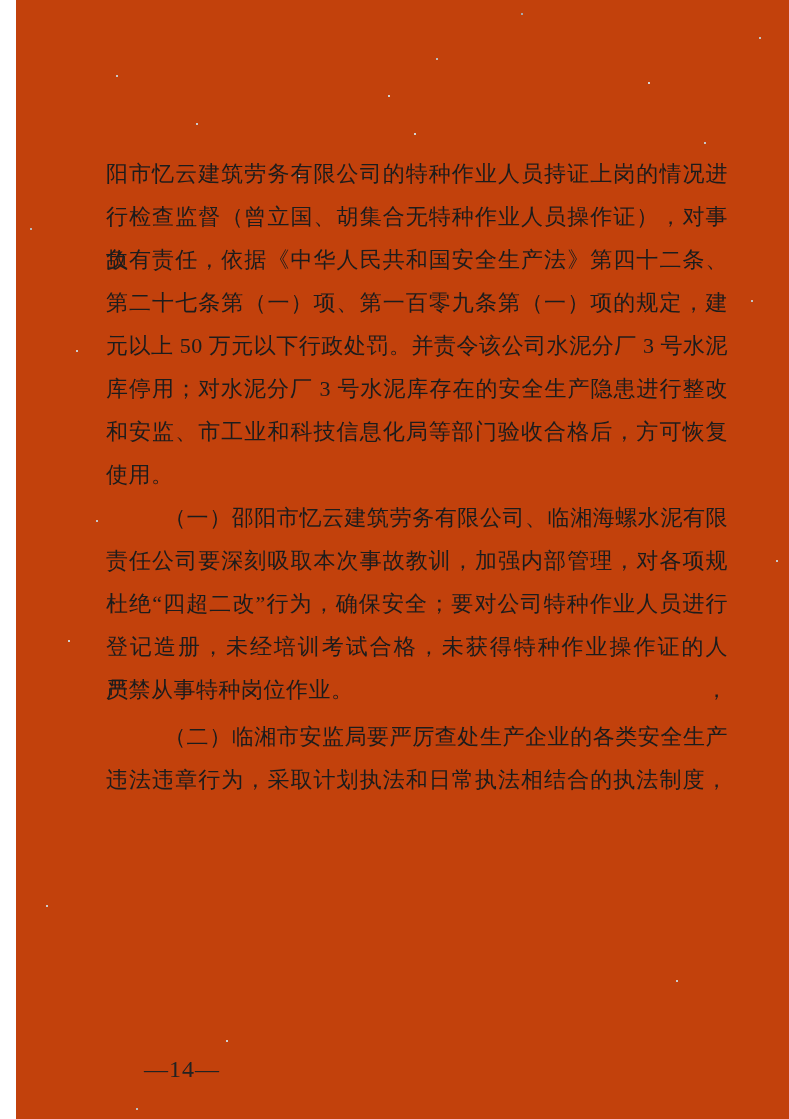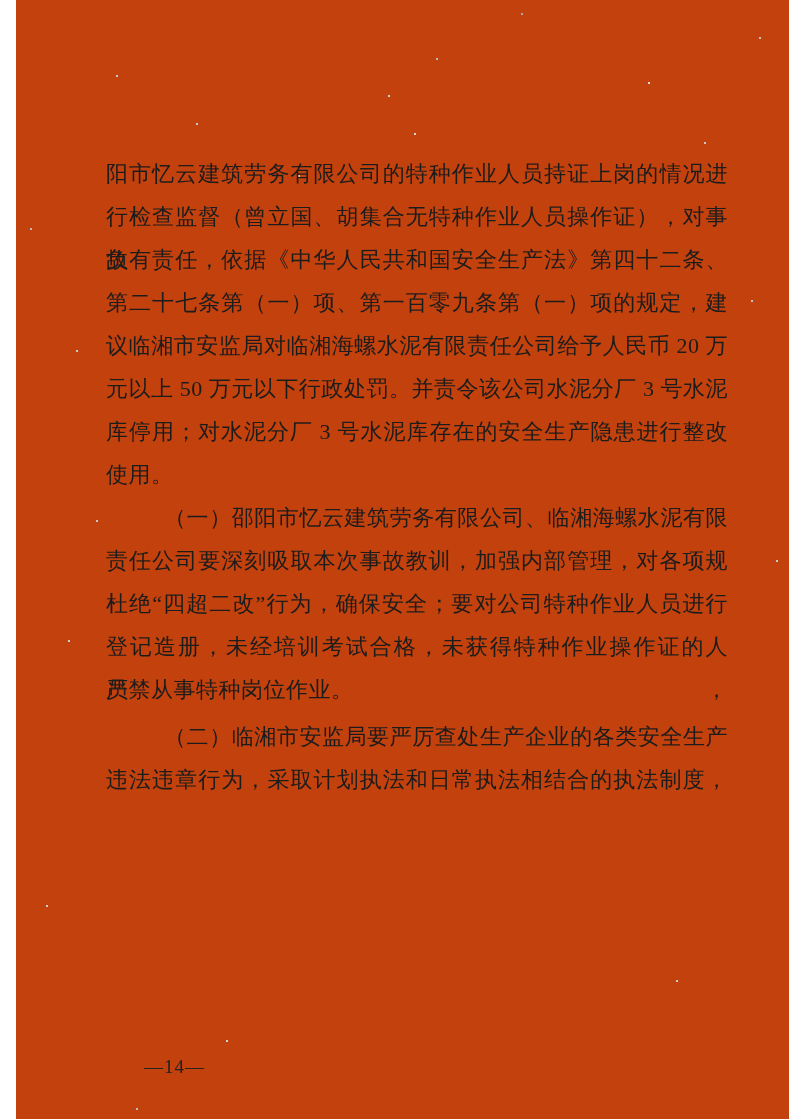--- a/index.html
+++ b/index.html
@@ -62,41 +62,41 @@
     text-indent: 60px;
     text-align: left;
     text-align-last: left;
     letter-spacing: 1px;
   }
   .para2 { margin-top: 4px; }
   .page-number {
     position: absolute;
     left: 128px;
     top: 1056px;
-    font-size: 19px;
+    font-size: 24px;
     letter-spacing: 1px;
     color: #222222;
   }
 </style>
 </head>
 <body>
 
 <div class="page">
   <div class="noise"></div>
 
   <div class="textblock">
 
     <div>
       <div class="line">阳市忆云建筑劳务有限公司的特种作业人员持证上岗的情况进</div>
       <div class="line">行检查监督（曾立国、胡集合无特种作业人员操作证），对事故</div>
       <div class="line">负有责任，依据《中华人民共和国安全生产法》第四十二条、</div>
       <div class="line">第二十七条第（一）项、第一百零九条第（一）项的规定，建</div>
-      <div class="line">议临湘市安监局对临湘海螺水泥有限责任公司给予人民币 20 万</div>
       <div class="line">元以上 50 万元以下行政处罚。并责令该公司水泥分厂 3 号水泥</div>
       <div class="line">库停用；对水泥分厂 3 号水泥库存在的安全生产隐患进行整改</div>
+      <div class="line">和安监、市工业和科技信息化局等部门验收合格后，方可恢复</div>
       <div class="line end">使用。</div>
     </div>
 
 
     <div>
       <div class="line indent">（一）邵阳市忆云建筑劳务有限公司、临湘海螺水泥有限</div>
       <div class="line">责任公司要深刻吸取本次事故教训，加强内部管理，对各项规</div>
       <div class="line">杜绝“四超二改”行为，确保安全；要对公司特种作业人员进行</div>
       <div class="line">登记造册，未经培训考试合格，未获得特种作业操作证的人员，</div>
       <div class="line end">严禁从事特种岗位作业。</div>

